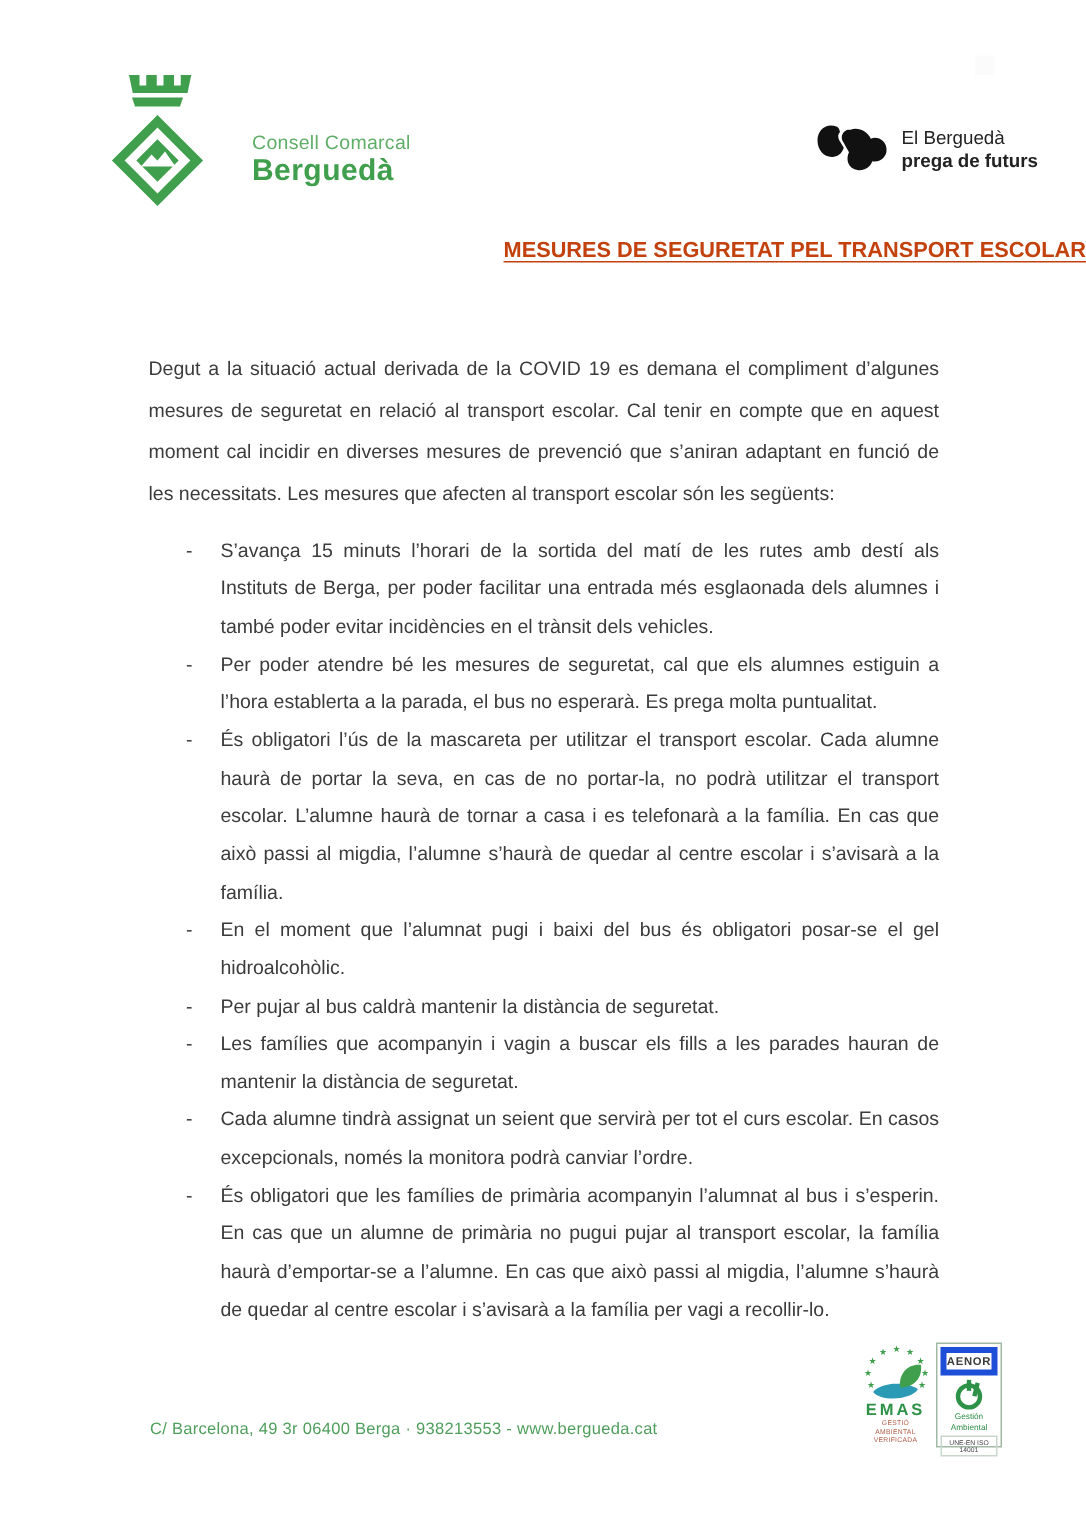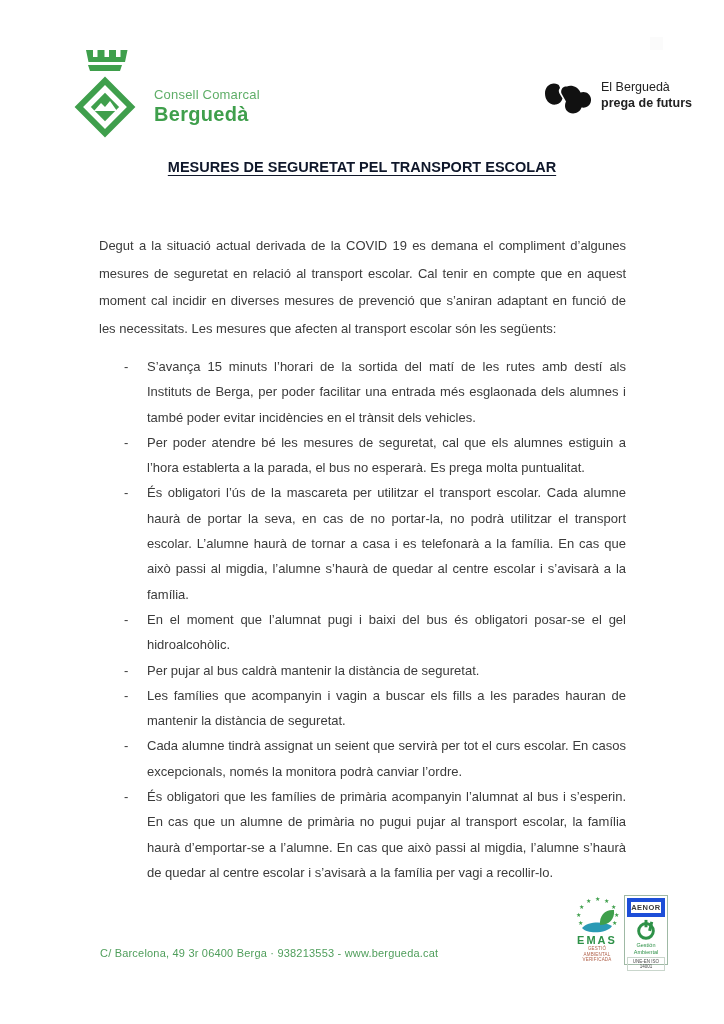--- a/index.html
+++ b/index.html
@@ -5,36 +5,36 @@
   html,body { margin:0; padding:0; background:#e8e8e8; }
   .page {
     position:relative; width:724px; height:1024px; margin:0 auto;
     background:#ffffff; overflow:hidden;
     font-family:"Liberation Sans", sans-serif; color:#3b3b3b;
   }
 
   
   .header-left { position:absolute; left:72px; top:44px; display:flex; align-items:flex-start; }
   .crest { width:66px; height:104px; }
-  .org-text { margin-left:16px; margin-top:44px; line-height:1.15; }
+  .org-text { margin-left:30px; margin-top:44px; line-height:1.15; }
   .org-line1 { color:#5fae68; font-size:13px; letter-spacing:.2px; }
   .org-line2 { color:#3f9f4c; font-size:20px; font-weight:bold; letter-spacing:.3px; }
 
-  .header-right { position:absolute; left:543px; top:80px; display:flex; align-items:flex-start; }
+  .header-right { position:absolute; left:543px; top:80px; display:flex; align-items:flex-end; }
   .mlogo { width:50px; height:36px; }
   .right-text { margin-left:8px; line-height:1.25; color:#222; }
   .right-line1 { font-size:12.5px; }
   .right-line2 { font-size:12.5px; font-weight:bold; }
 
   .scan-artifact { position:absolute; left:650px; top:37px; width:13px; height:13px; background:#fbfbfb; }
 
   
   .doc-title {
-    position:absolute; top:156px; left:0; right:0; text-align:center;
-    font-weight:bold; font-size:14.5px; color:#0f172a; line-height:1.6;
+    position:absolute; top:156px; left:0; right:0; text-align:right;
+    font-weight:bold; font-size:14.5px; color:#c2410c; line-height:1.6;
   }
   .doc-title span { text-decoration:underline; text-underline-offset:3px; }
 
   
   .content { position:absolute; left:99px; width:527px; top:232px; font-size:13px; color:#3b3b3b; }
   .intro { text-align:justify; line-height:27.5px; }
   .bullets { margin-top:12px; }
   .bullet { display:flex; line-height:25.3px; }
   .dash { flex:none; width:23px; margin-left:25px; }
   .btext { flex:1; text-align:justify; }

